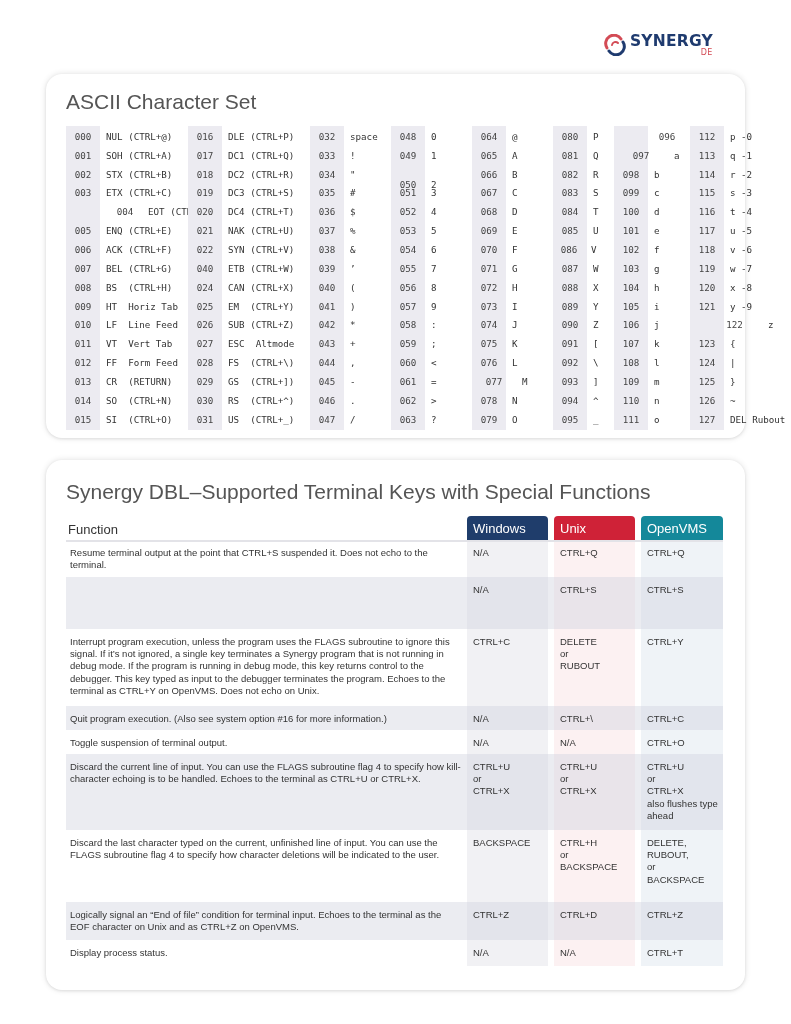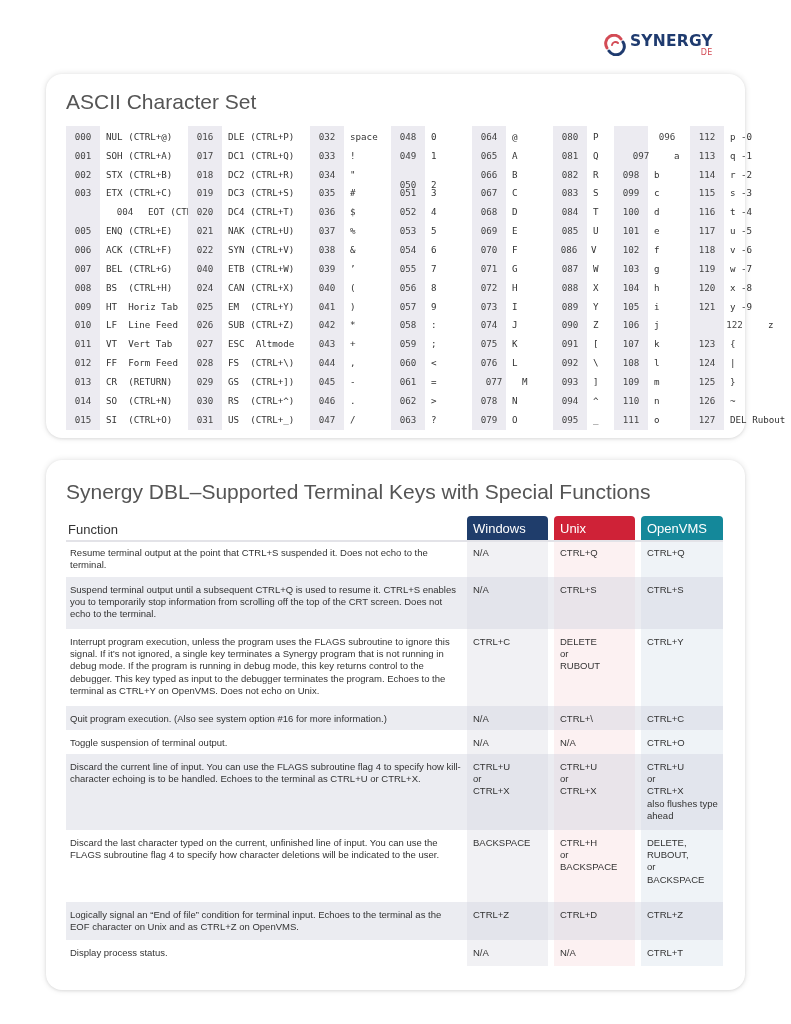--- a/index.html
+++ b/index.html
@@ -630,21 +630,20 @@
           </div>
           <div class="kcell kunix">
             <span class="ln">CTRL+Q</span>
           </div>
           <div class="kcell kvms">
             <span class="ln">CTRL+Q</span>
           </div>
         </div>
         <div class="krow shaded" style="height: 52px;">
           <div class="shade"></div>
-          <div class="kcell kdesc">Suspend terminal output until a subsequent CTRL+Q is used to resume it. CTRL+S enables you to temporarily stop information from scrolling off the top of the CRT screen. Does not echo to the terminal.</div>
           <div class="kcell kwin">
             <span class="ln">N/A</span>
           </div>
           <div class="kcell kunix">
             <span class="ln">CTRL+S</span>
           </div>
           <div class="kcell kvms">
             <span class="ln">CTRL+S</span>
           </div>
         </div>

